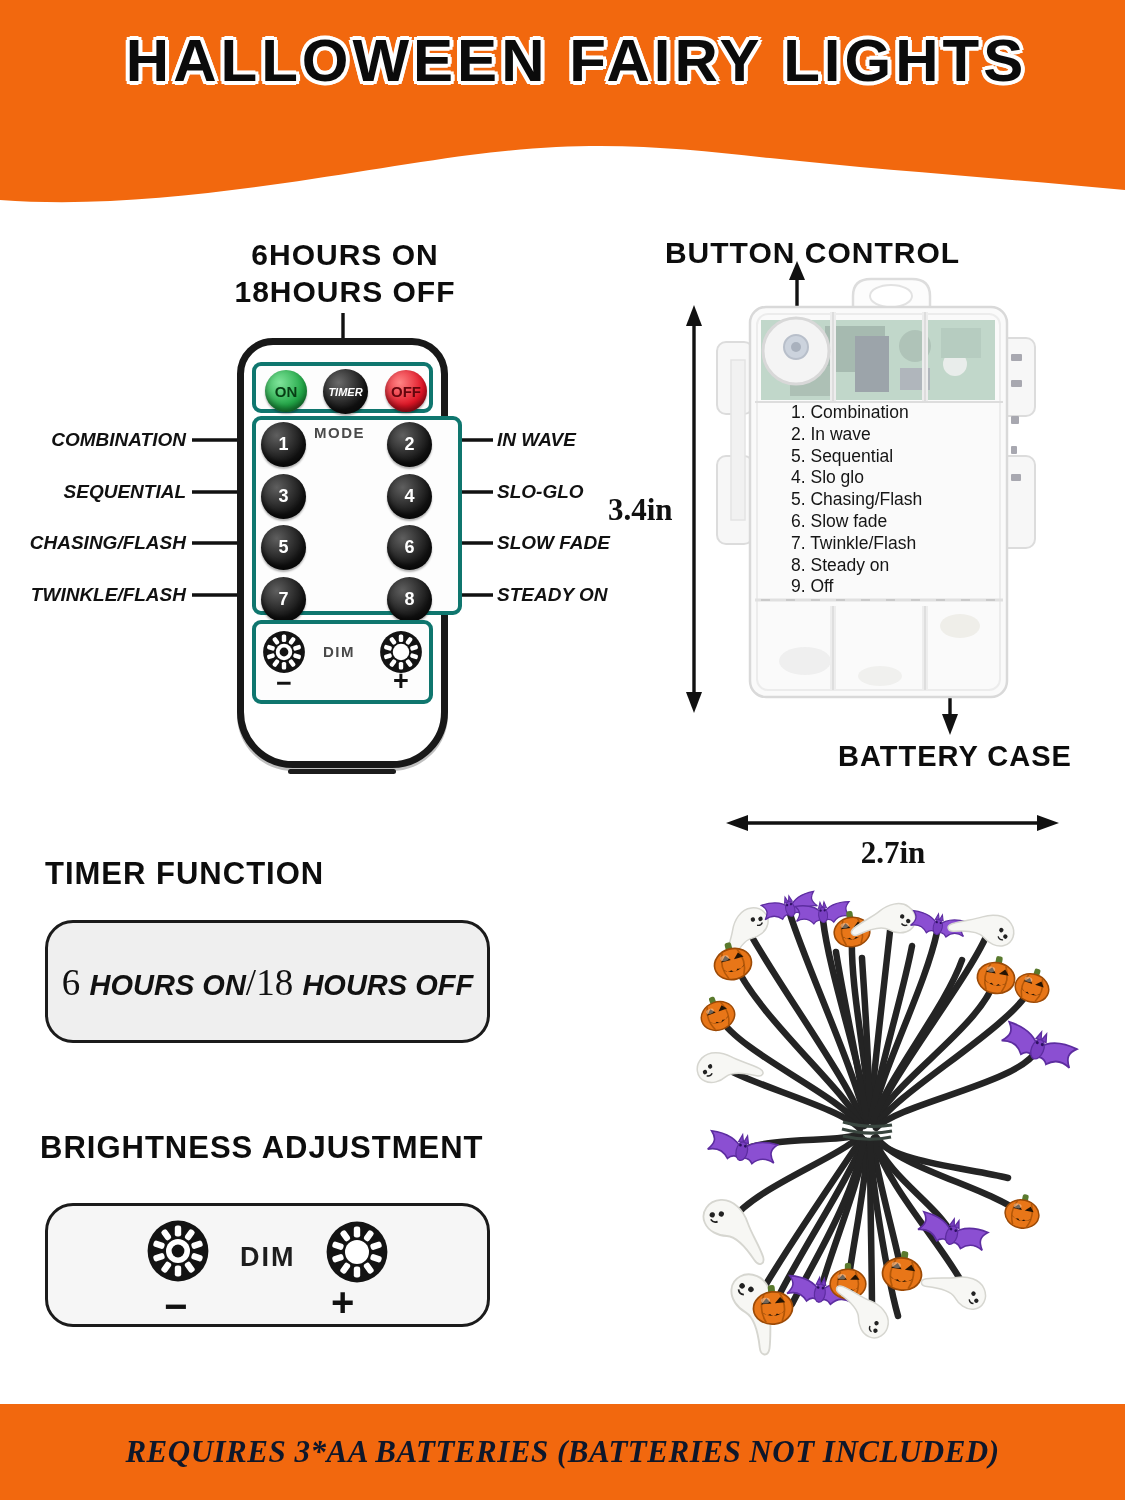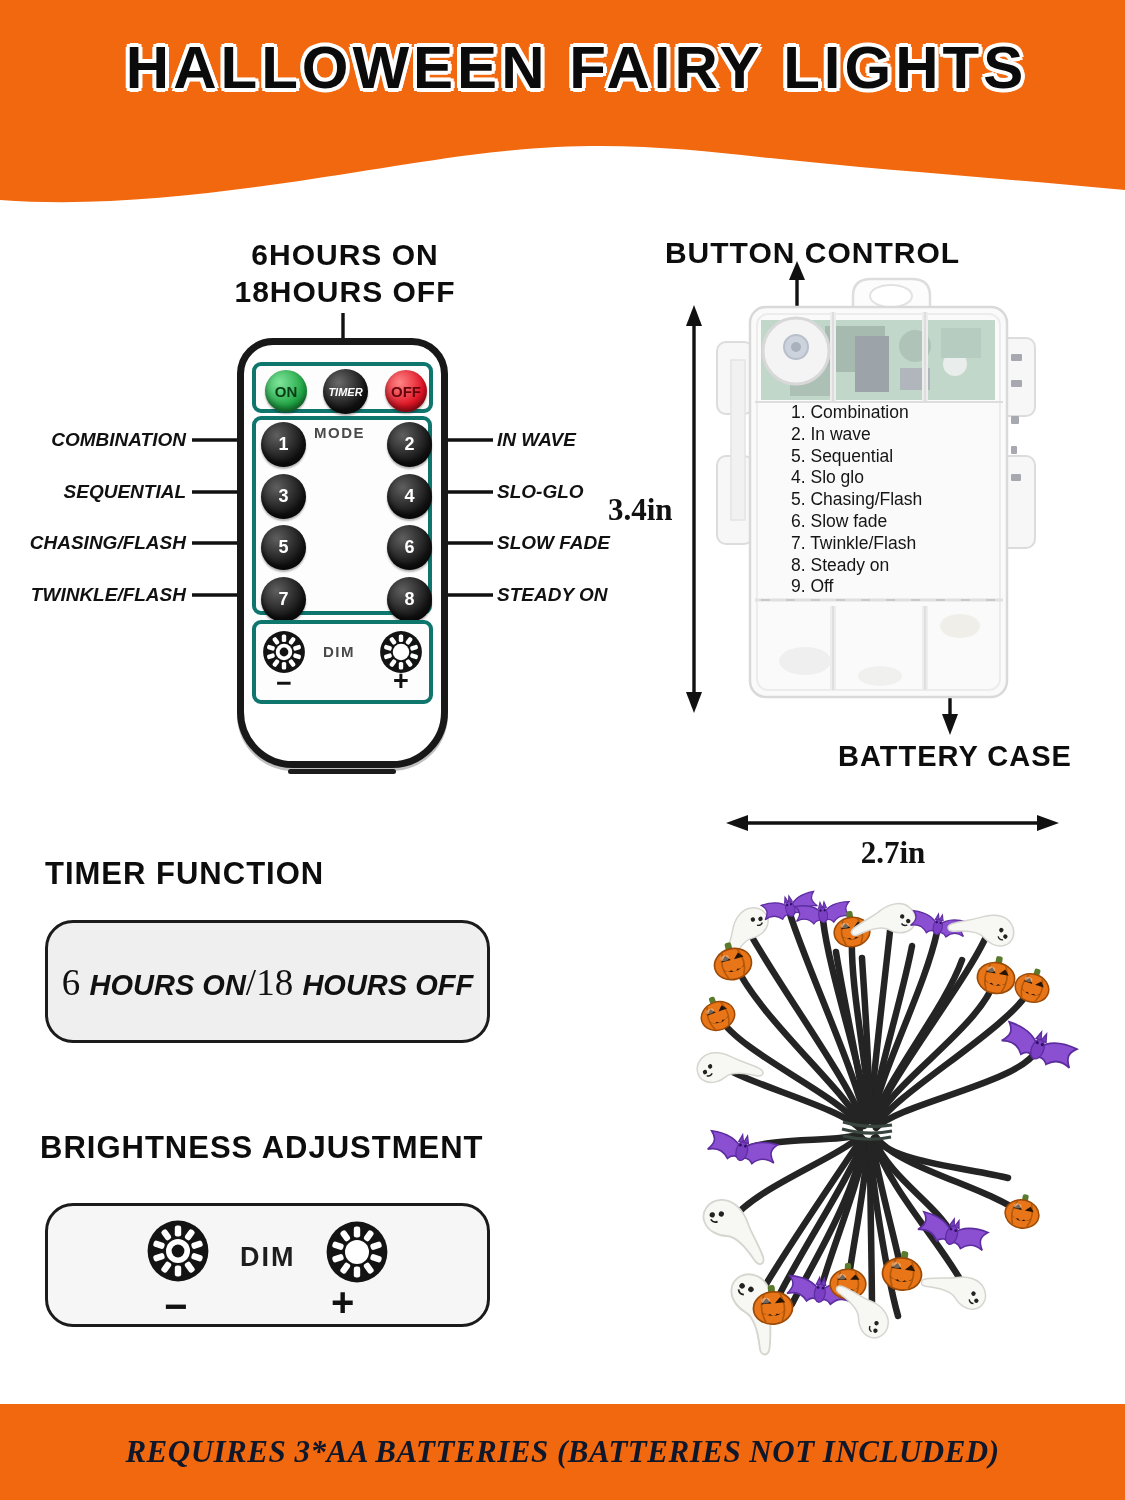--- a/index.html
+++ b/index.html
@@ -3,39 +3,39 @@
 <meta charset="utf-8">
 <style>
   * { margin:0; padding:0; box-sizing:border-box; }
   body { background:#888; font-family:"Liberation Sans", sans-serif; }
   .page { position:relative; width:1125px; height:1500px; background:#fff; overflow:hidden; margin:0 auto; }
 
   svg.layer { position:absolute; pointer-events:none; }
 
   
   .banner-top { left:0; top:0; }
-  .title { position:absolute; left:0; top:33px; width:1125px; text-align:center;
+  .title { position:absolute; left:0; top:26px; width:1125px; text-align:center;
     font-size:60px; font-weight:900; letter-spacing:4px; color:#0b0b0b;
     text-shadow:-3px -3px 0 #fff,3px -3px 0 #fff,-3px 3px 0 #fff,3px 3px 0 #fff,0 -4px 0 #fff,0 4px 0 #fff,-4px 0 0 #fff,4px 0 0 #fff;padding-left:28px; }
 
   
   .spooky { position:absolute; font-weight:900; color:#0d0d0d; letter-spacing:1px; }
 
   
   .timer-note { left:180px; top:236px; width:330px; text-align:center; font-size:30px; line-height:37px; }
   .conn-label { position:absolute; font-size:19px; font-weight:700; font-style:italic; color:#111; white-space:nowrap; }
   .lab-l { left:10px; width:176px; text-align:right; }
   .lab-r { left:497px; }
 
   .remote { position:absolute; left:237px; top:338px; width:211px; height:430px;
     background:#fff; border:7px solid #181818; border-radius:36px 36px 56px 56px;
     box-shadow:0 3px 0 rgba(0,0,0,.25); }
   .rc-panel { position:absolute; border:4px solid #0f766e; border-radius:9px; background:#fdfdfd; }
   .rc-power { left:8px; top:17px; width:181px; height:51px; }
-  .rc-mode  { left:8px; top:71px; width:180px; height:199px;padding-left:44px; }
+  .rc-mode  { left:8px; top:71px; width:210px; height:199px;padding-left:44px; }
   .rc-dim   { left:8px; top:275px; width:181px; height:84px; }
   .pbtn { position:absolute; border-radius:50%; display:flex; align-items:center; justify-content:center;
     font-weight:900; box-shadow:inset 0 -4px 6px rgba(0,0,0,.45), 0 2px 2px rgba(0,0,0,.3); }
   .pbtn.green { left:9px; top:4px; width:42px; height:42px; font-size:15px; color:#073d14;
     background:radial-gradient(circle at 35% 30%, #7fe49a, #22a747 60%, #0e7f2e); }
   .pbtn.black { left:67px; top:3px; width:45px; height:45px; font-size:11px; color:#fff; font-style:italic;
     background:radial-gradient(circle at 35% 30%, #6a6a6a, #111 65%); }
   .pbtn.red { left:129px; top:4px; width:42px; height:42px; font-size:15px; color:#64060d;
     background:radial-gradient(circle at 35% 30%, #ff8585, #e01425 60%, #a00713); }
   .mbtn { position:absolute; width:45px; height:45px; border-radius:50%;

